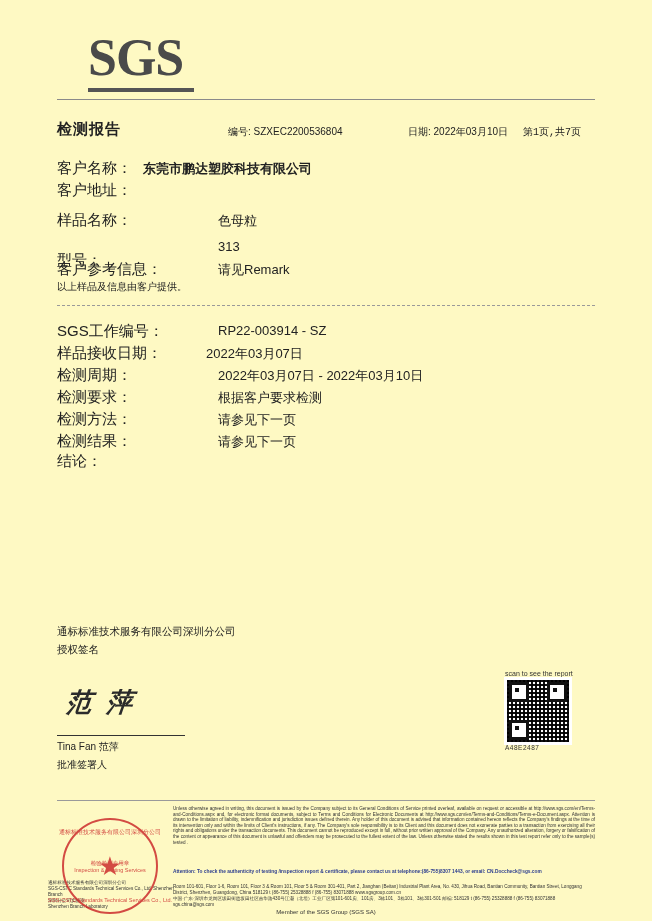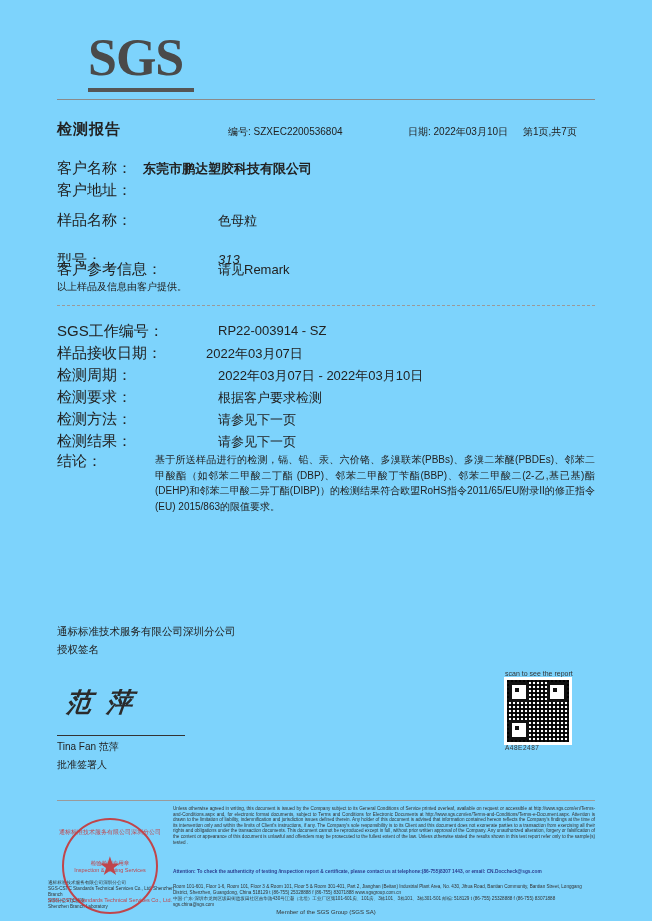--- a/index.html
+++ b/index.html
@@ -7,21 +7,21 @@
     padding: 0;
     background: #d8d8d8;
   }
   body {
     font-family: "Liberation Sans", sans-serif;
   }
   .page {
     position: relative;
     width: 652px;
     height: 921px;
-    background: #7dd3fc;
+    background: #fef9c3;
     overflow: hidden;
   }
   
   .logo {
     position: absolute;
     left: 88px;
     top: 32px;
     font-family: "Liberation Serif", serif;
     font-weight: bold;
     font-size: 52px;
@@ -69,20 +69,21 @@
     top: 125px;
     font-size: 10px;
     color: #222;
   }
   .rep-page {
     position: absolute;
     left: 523px;
     top: 125px;
     font-size: 10px;
     color: #222;
+    font-family: Liberation Mono, monospace;
   }
 
   
   .field-label {
     position: absolute;
     font-size: 15px;
     color: #222;
     white-space: nowrap;
   }
   .field-value {
@@ -352,21 +353,21 @@
 
   <div class="field-label" style="left:57px; top:159px;">客户名称：</div>
   <div class="field-value bold" style="left:143px; top:160px;">东莞市鹏达塑胶科技有限公司</div>
 
   <div class="field-label" style="left:57px; top:181px;">客户地址：</div>
 
   <div class="field-label" style="left:57px; top:211px;">样品名称：</div>
   <div class="field-value" style="left:218px; top:212px;">色母粒</div>
 
   <div class="field-label" style="left:57px; top:251px;">型号：</div>
-  <div class="field-value" style="left:218px; top:252px;font-style:italic;">313</div>
+  <div class="field-value" style="left:218px; top:239px;">313</div>
 
   <div class="field-label" style="left:57px; top:260px;">客户参考信息：</div>
   <div class="field-value" style="left:218px; top:261px;">请见Remark</div>
 
   <div class="note" style="top:280px;">以上样品及信息由客户提供。</div>
 
   <div class="dashed" style="top:305px;"></div>
 
   <div class="field-label" style="left:57px; top:322px;">SGS工作编号：</div>
   <div class="field-value" style="left:218px; top:323px;">RP22-003914 - SZ</div>
@@ -380,21 +381,20 @@
   <div class="field-label" style="left:57px; top:388px;">检测要求：</div>
   <div class="field-value" style="left:218px; top:389px;">根据客户要求检测</div>
 
   <div class="field-label" style="left:57px; top:410px;">检测方法：</div>
   <div class="field-value" style="left:218px; top:411px;">请参见下一页</div>
 
   <div class="field-label" style="left:57px; top:432px;">检测结果：</div>
   <div class="field-value" style="left:218px; top:433px;">请参见下一页</div>
 
   <div class="field-label" style="left:57px; top:452px;">结论：</div>
-  <div class="concl-text">基于所送样品进行的检测，镉、铅、汞、六价铬、多溴联苯(PBBs)、多溴二苯醚(PBDEs)、邻苯二甲酸酯（如邻苯二甲酸二丁酯 (DBP)、邻苯二甲酸丁苄酯(BBP)、邻苯二甲酸二(2-乙,基已基)酯(DEHP)和邻苯二甲酸二异丁酯(DIBP)）的检测结果符合欧盟RoHS指令2011/65/EU附录II的修正指令(EU) 2015/863的限值要求。</div>
 
   <div class="sig-line1">通标标准技术服务有限公司深圳分公司</div>
   <div class="sig-line2">授权签名</div>
   <div class="sig-script">范 萍</div>
   <div class="sig-rule"></div>
   <div class="sig-name">Tina Fan 范萍</div>
   <div class="sig-role">批准签署人</div>
 
   <div class="qr-caption">scan to see the report</div>
   <div class="qr-box">

